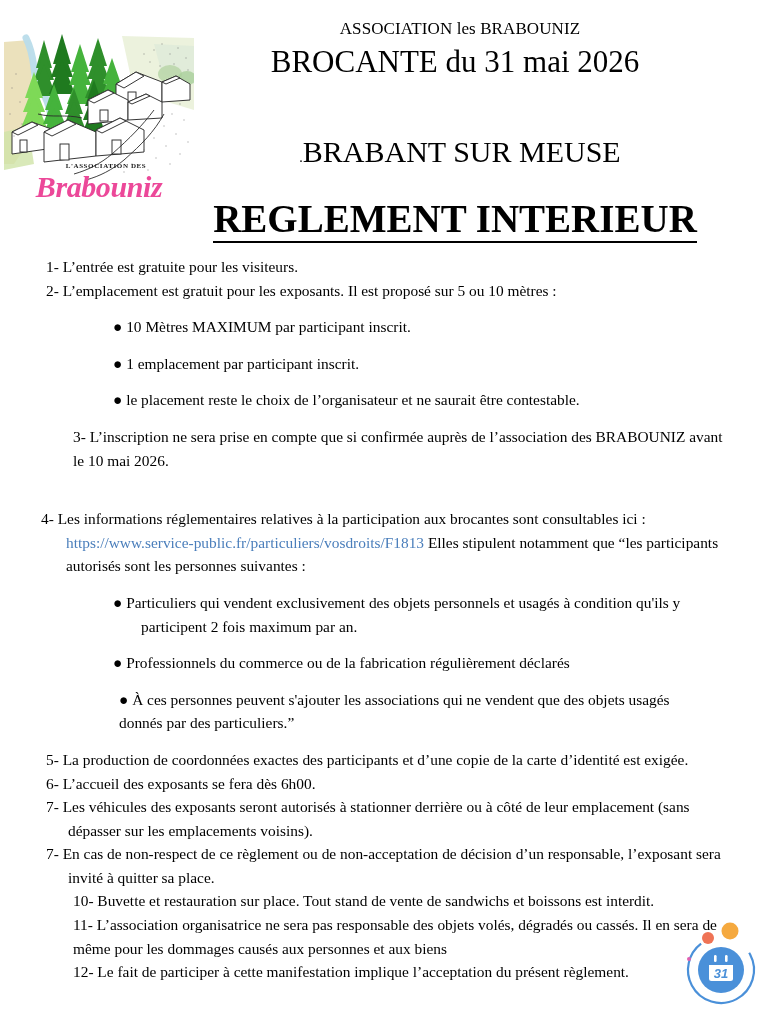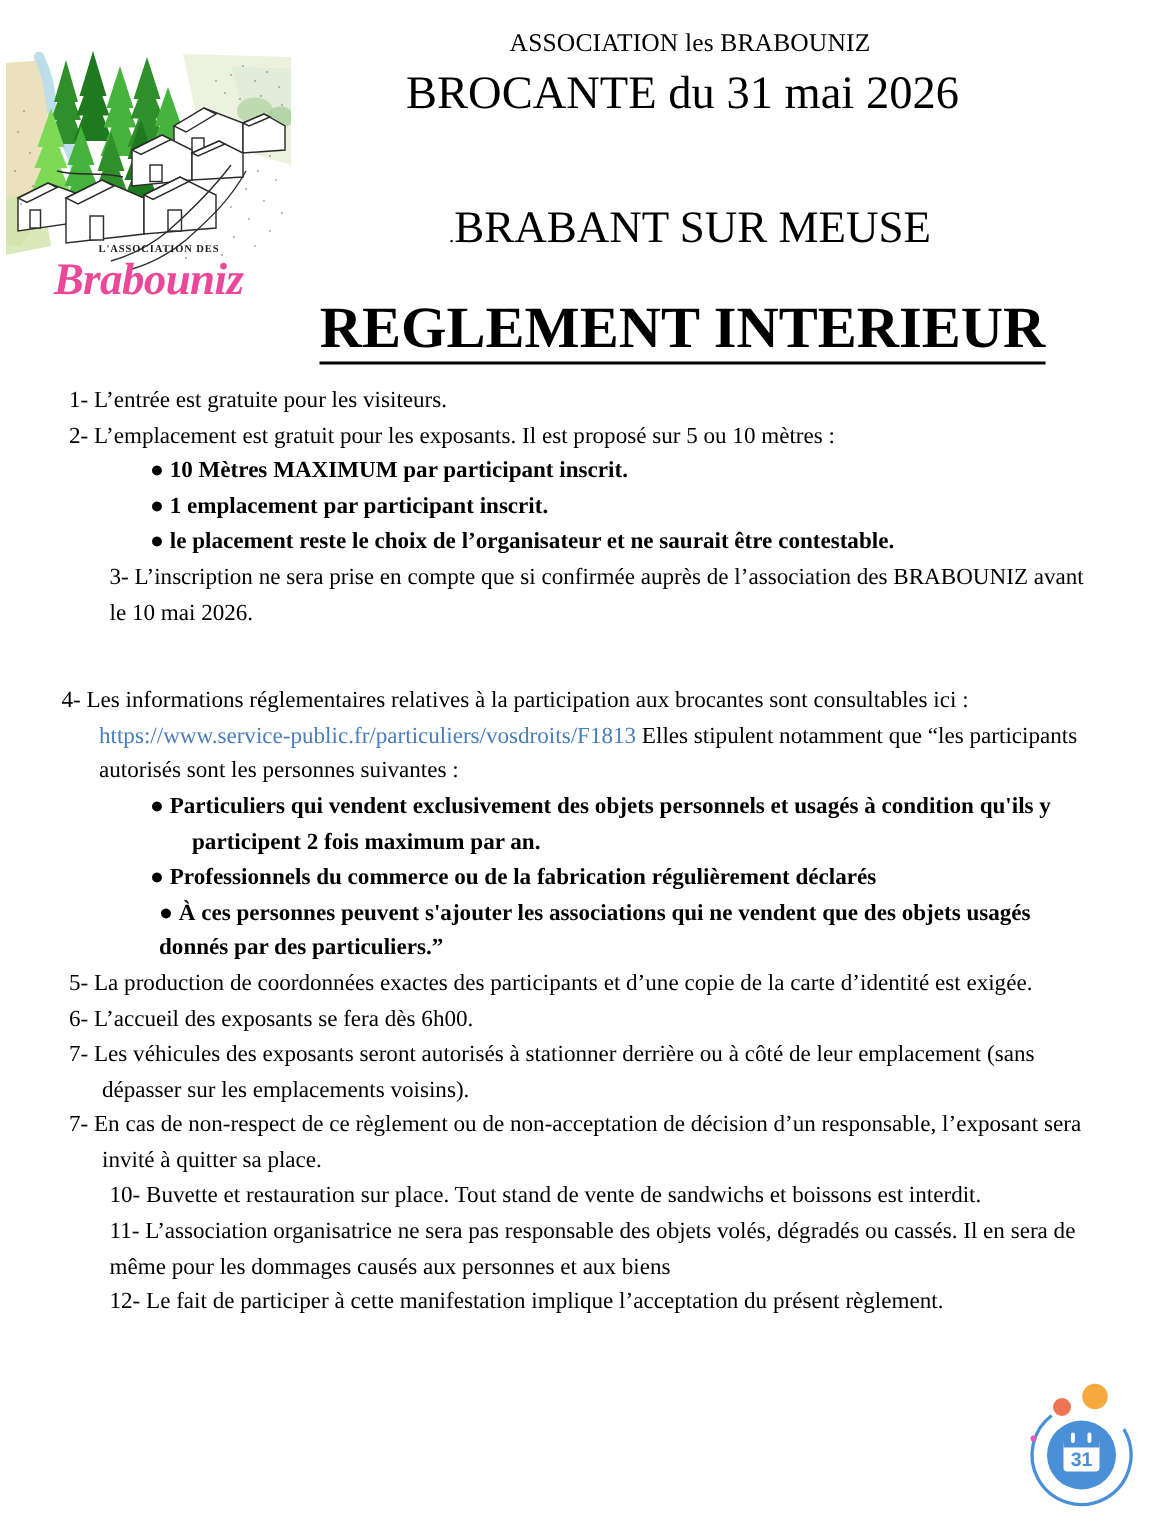--- a/index.html
+++ b/index.html
@@ -120,42 +120,42 @@
   .para.i2 {     
     padding-left: 66px;
     text-indent: -25px;
     margin-top: 35px;
   }
   .bullet {
     position: relative;
     padding-left: 113px;
     padding-right: 40px;
     text-indent: -13px;
-    margin: 0;
-    font-weight: bold;
+    margin: 13px;
   }
   .bullet.deep {
     padding-left: 128px;
     text-indent: -28px;
   }
   .bullet.flush {
     padding-left: 106px;
     text-indent: 0;
   }
   .link {
     color: #4a7ebb;
   }
 
   
   #cal-badge {
     position: absolute;
     left: 678px;
     top: 922px;
     width: 82px;
     height: 86px;
+    font-style: italic;
   }
   #cal-badge svg { display:block; width: 82px; height: 86px; }
 </style>
 </head>
 <body>
 
 <div id="logo">
   <svg viewBox="0 0 190 186" xmlns="http://www.w3.org/2000/svg">
 
     <rect x="0" y="0" width="190" height="186" fill="#ffffff"></rect>

